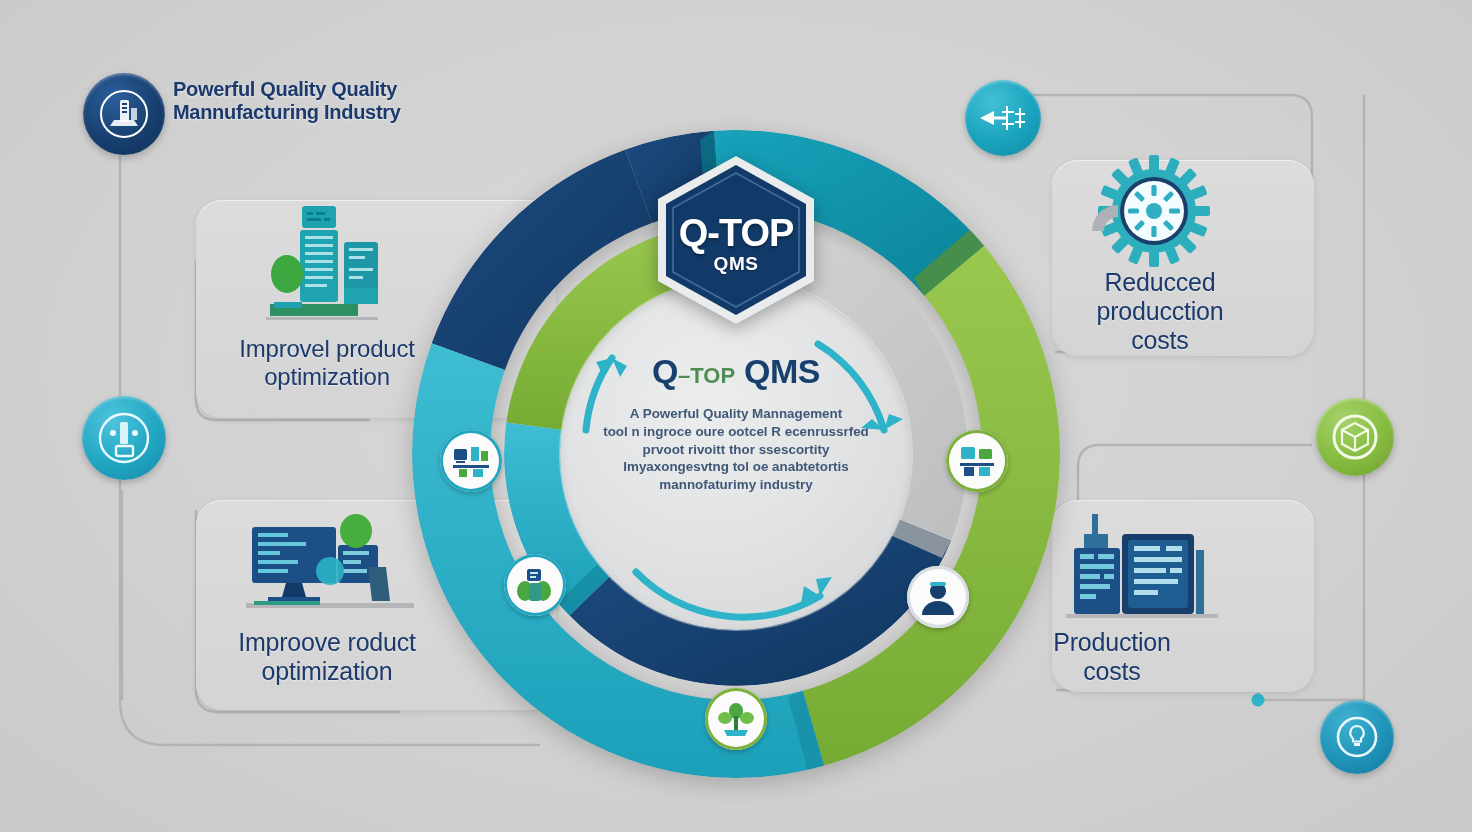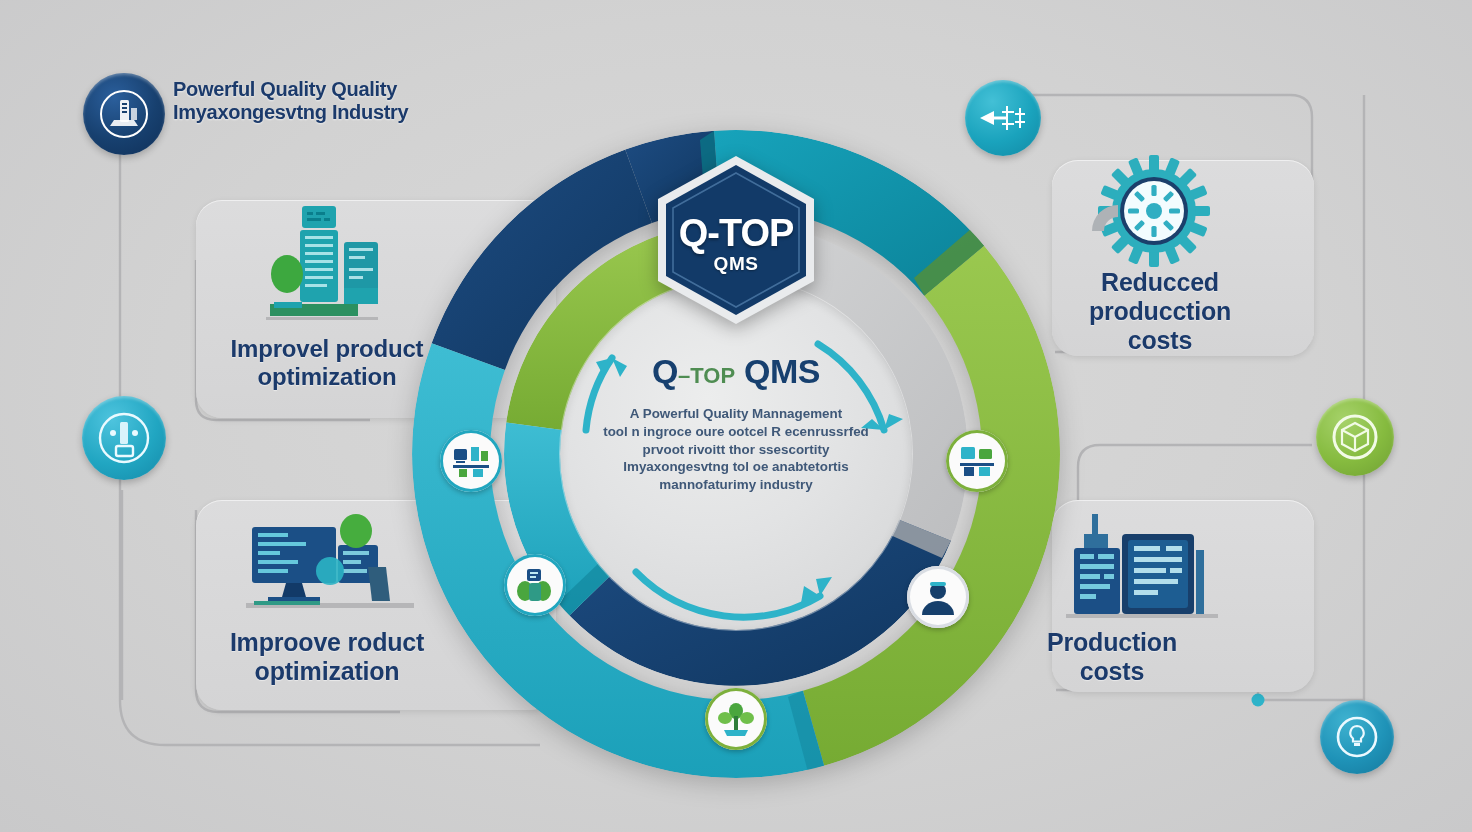--- a/index.html
+++ b/index.html
@@ -16,21 +16,21 @@
     position:absolute;
     background:linear-gradient(180deg,#dcdcdd 0%,#d4d4d5 100%);
     border-radius:26px;
     box-shadow:0 2px 6px rgba(0,0,0,.10), inset 0 1px 0 rgba(255,255,255,.55);
   }
 
   
   .label {
     position:absolute;
     color:#1b3a6b;
-    font-weight:bold;
+    font-weight:normal;
     line-height:1.16;
     letter-spacing:-0.2px;
     text-shadow:0 1px 1px rgba(255,255,255,.5);
   }
   .label.c { text-align:center; }
 
   
   #title {
     position:absolute; left:173px; top:78px; width:420px;
     color:#1b3a6b; font-weight:bold; font-size:20px; line-height:1.16;
@@ -133,21 +133,21 @@
         <rect x="26" y="17" width="5" height="2" fill="#17406f"></rect>
         <rect x="26" y="21" width="5" height="2" fill="#17406f"></rect>
         <rect x="26" y="25" width="5" height="2" fill="#17406f"></rect>
         <path d="M14,40 L42,40 L38,34 L18,34 Z" fill="#ffffff" opacity=".9"></path>
         <rect x="35" y="22" width="6" height="12" fill="#ffffff" opacity=".75"></rect>
       </svg>
     </span>
   </div>
   <div id="title">
     <div>Powerful Quality Quality</div>
-    <div>Imyaxongesvtng Industry</div>
+    <div>Mannufacturing Industry</div>
   </div>
 
   <div class="bubble" style="left:965px;top:80px;width:76px;height:76px;background:radial-gradient(circle at 36% 28%,#43c0d6 0%,#1aa3bd 55%,#1188a3 100%);">
     <span>
       <svg width="50" height="36" viewBox="0 0 50 36">
         <path d="M2,18 L16,11 L16,25 Z" fill="#fff"></path>
         <rect x="16" y="16.5" width="13" height="3" fill="#fff"></rect>
         <g stroke="#fff" stroke-width="2" fill="none">
           <path d="M29,6 L29,30 M24,12 L36,12 M24,24 L36,24"></path>
           <path d="M42,8 L42,28 M37,14 L47,14 M37,22 L47,22"></path>

